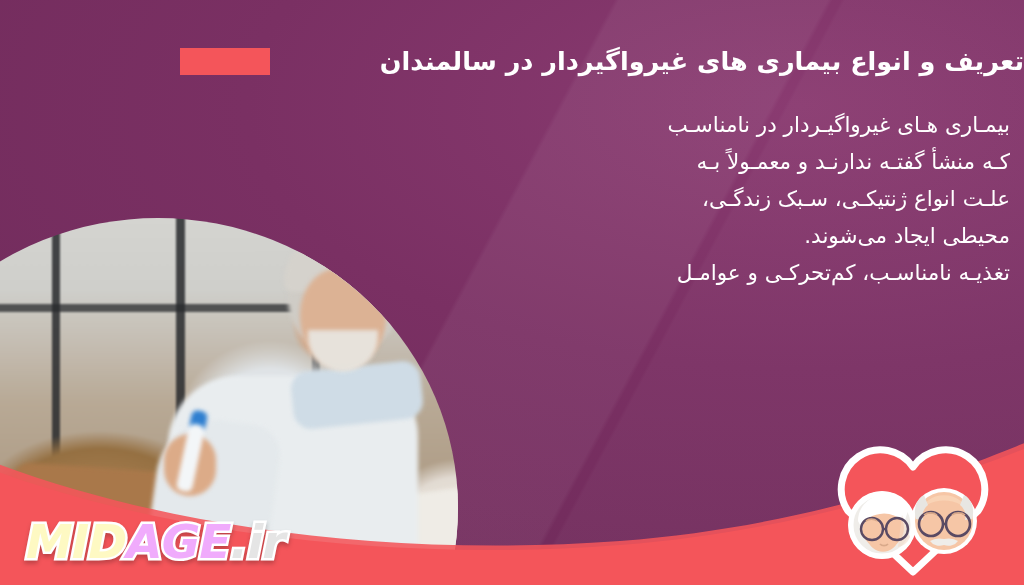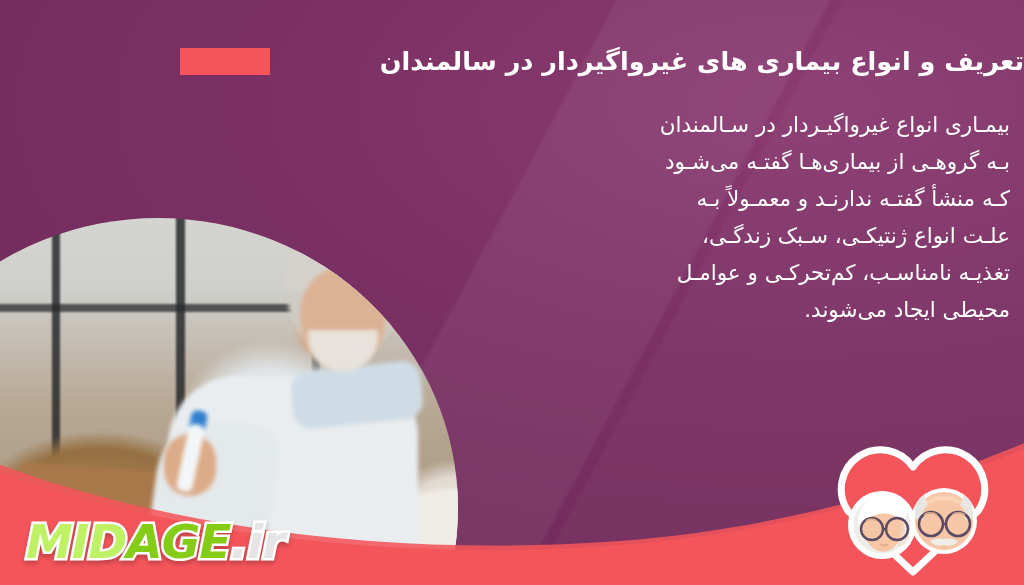--- a/index.html
+++ b/index.html
@@ -142,22 +142,22 @@
   
   .logo{
     position:absolute; left:26px; bottom:20px;
     font-size:47px; font-weight:bold; font-style:italic;
     letter-spacing:-1px; direction:ltr;
     line-height:1;
     -webkit-text-stroke:5px #ffffff;
     paint-order: stroke fill;
     filter: drop-shadow(0 3px 2px rgba(0,0,0,.22));
   }
-  .logo .mid{ color:#bef264; }
-  .logo .age{ color:#84cc16; }
+  .logo .mid{ color:#fef9c3; }
+  .logo .age{ color:#f0abfc; }
   .logo .ir { color:#e5e5e5; }
 
   
   .couple{
     position:absolute; right:16px; bottom:6px; width:190px; height:150px;
   }
   .couple svg{ display:block; width:100%; height:100%; }
 </style>
 </head>
 <body>
@@ -188,26 +188,25 @@
 
   <div class="red-band-soft"></div>
   <div class="red-band"></div>
 
   <div class="title-row">
     <div class="title">تعریف و انواع بیماری های غیرواگیردار در سالمندان</div>
     <div class="title-accent"></div>
   </div>
 
   <div class="body-copy">
-    <p>بیمـاری انواع غیرواگیـردار در سـالمندان</p>
-    <p>بـه گروهـی از بیماری‌هـا گفتـه می‌شـود</p>
+    <p>بیمـاری هـای غیرواگیـردار در نامناسـب</p>
     <p>کـه منشأ گفتـه ندارنـد و معمـولاً بـه</p>
     <p>علـت انواع ژنتیکـی، سـبک زندگـی،</p>
+    <p>محیطی ایجاد می‌شوند.</p>
     <p>تغذیـه نامناسـب، کم‌تحرکـی و عوامـل</p>
-    <p>محیطی ایجاد می‌شوند.</p>
   </div>
 
   <div class="logo">
     <span class="mid">MID</span><span class="age">AGE</span><span class="ir">.ir</span>
   </div>
 
   <div class="couple">
     <svg viewBox="0 0 190 150" xmlns="http://www.w3.org/2000/svg">
 
       <path d="M95 143 L30 82 A32 32 0 0 1 95 38 A32 32 0 0 1 160 82 Z" fill="#F4555A" stroke="#ffffff" stroke-width="7" stroke-linejoin="round"></path>

